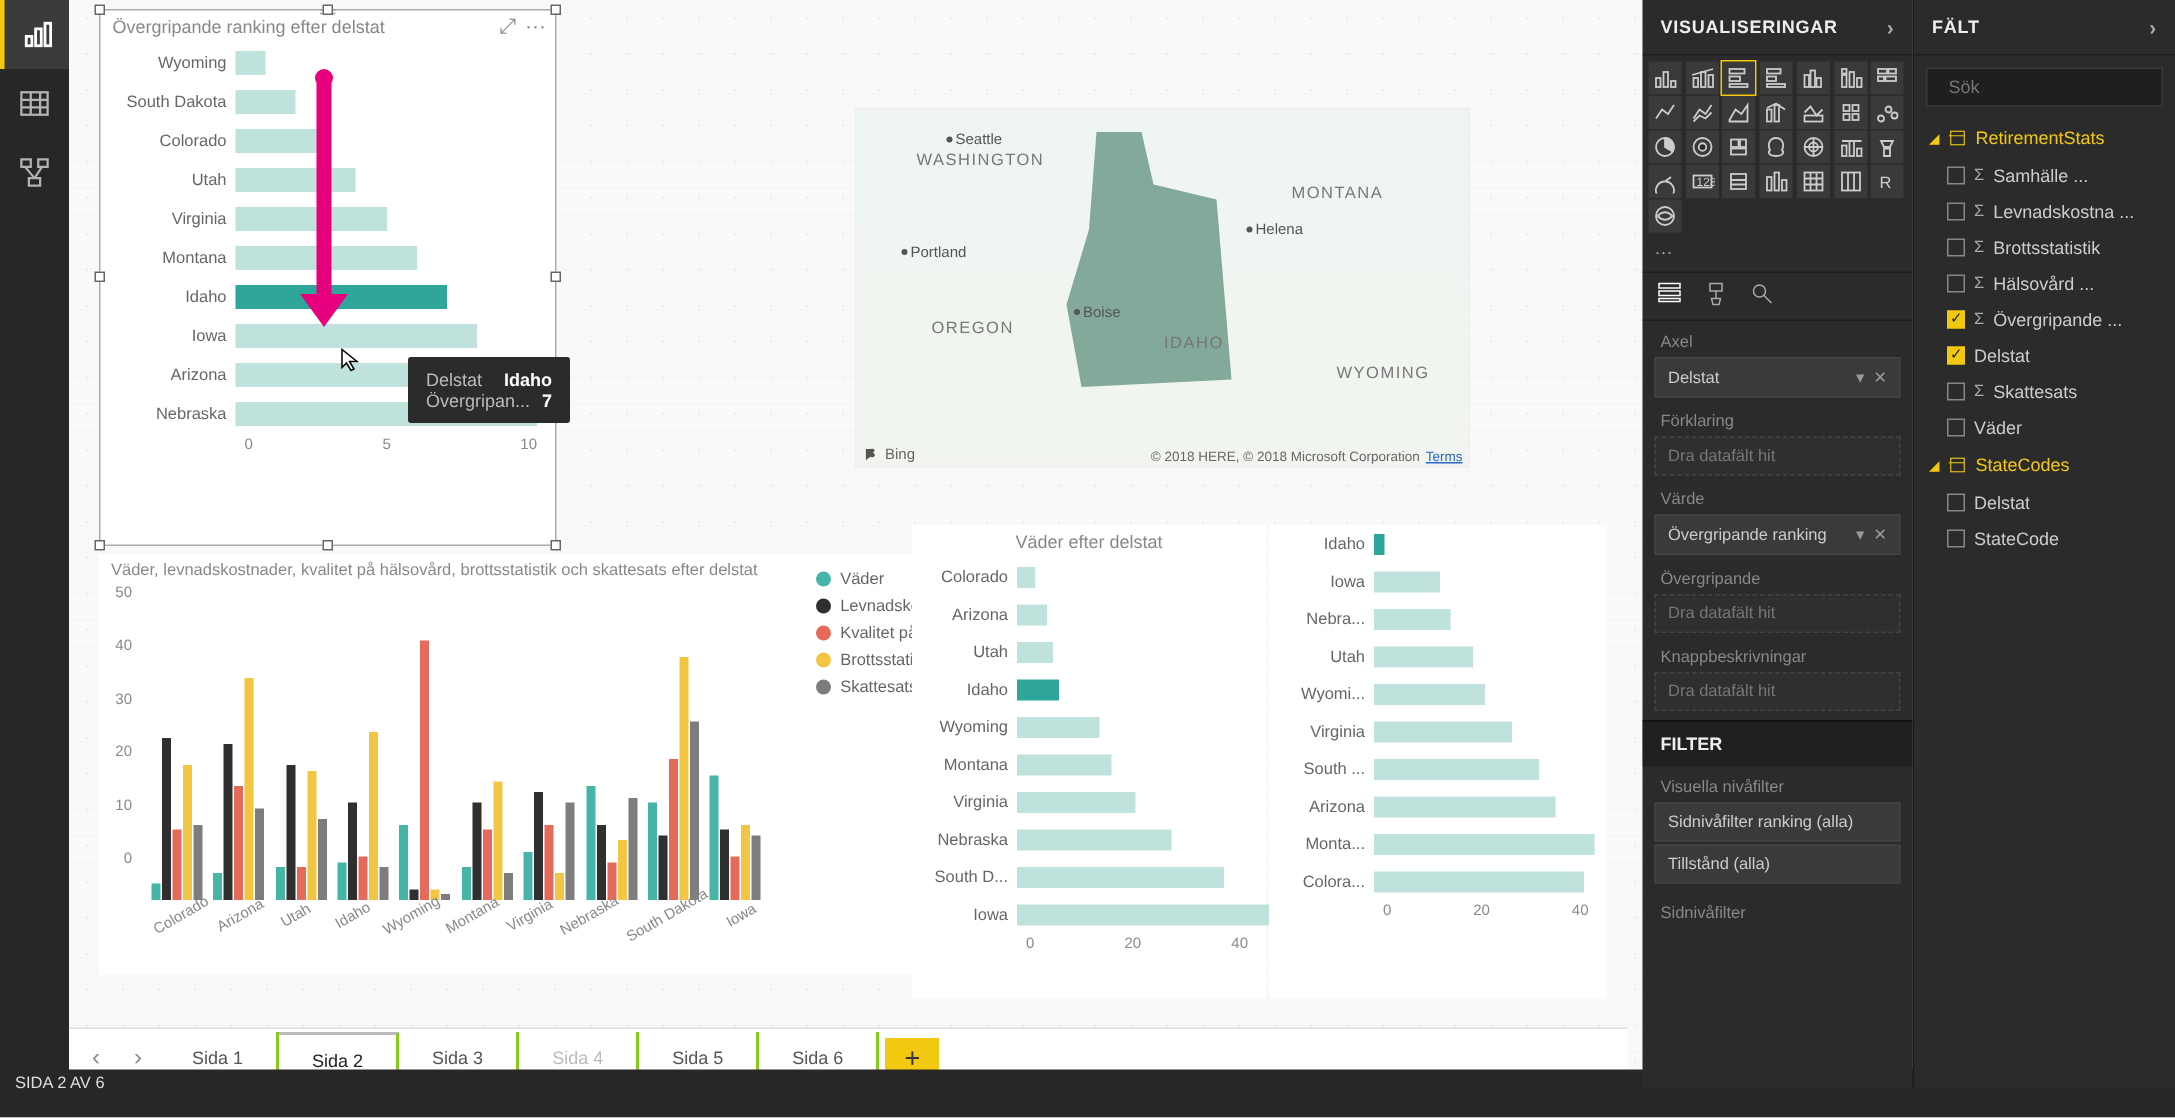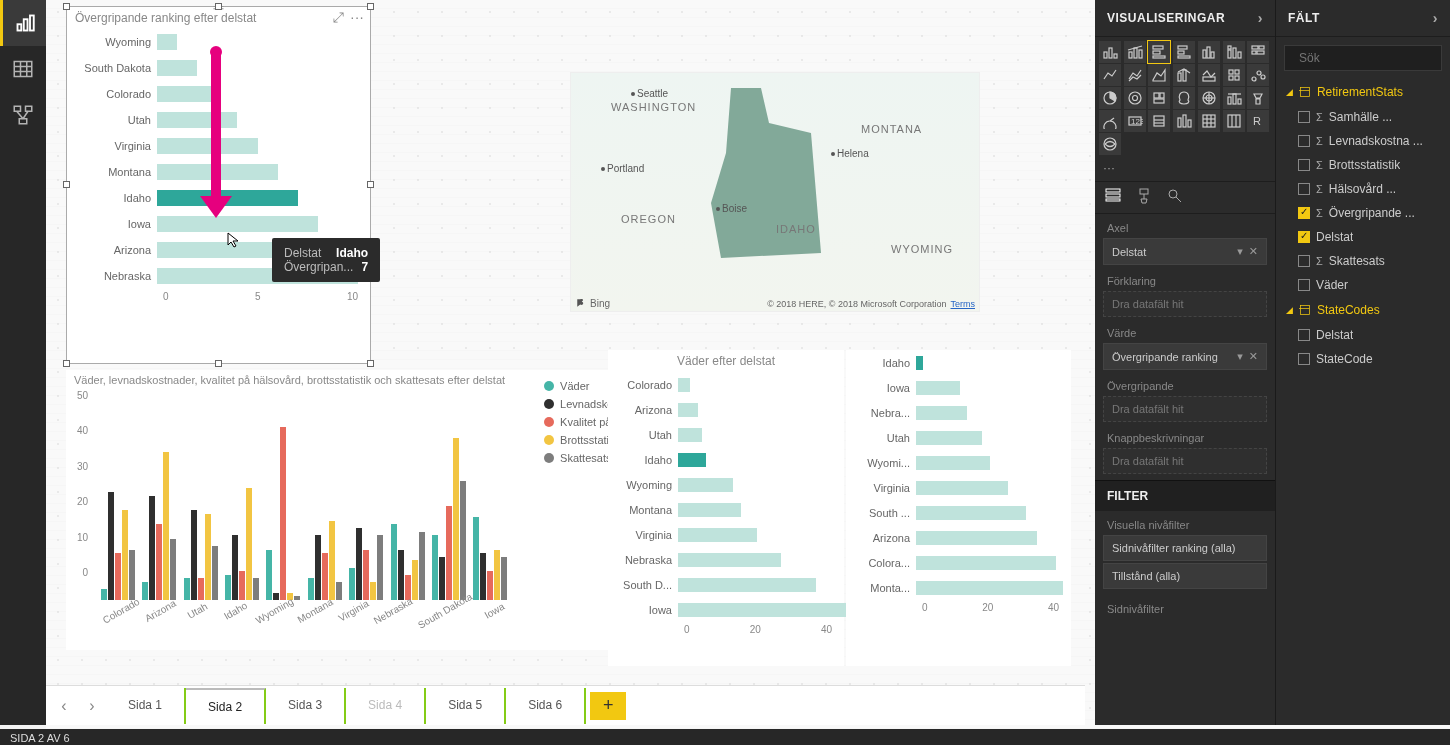--- a/index.html
+++ b/index.html
@@ -73,21 +73,21 @@
 
 
 .page-tabs { position: absolute; left: 46px; right: 365px; bottom: 20px; height: 40px; background: #fff; border-top: 1px solid #ddd; display: flex; align-items: center; padding-left: 4px; }
 .page-tabs .nav { width: 28px; text-align: center; color: #888; cursor: pointer; }
 .page-tabs .tab { padding: 10px 22px; font-size: 12px; color: #555; border-right: 2px solid #84cc16; cursor: pointer; }
 .page-tabs .tab.active { background: #fff; border-top: 2px solid #bbb; color: #222; }
 .page-tabs .tab.dim { color: #bbb; }
 .page-tabs .add { width: 36px; height: 28px; background: #f2c811; color: #333; display: flex; align-items: center; justify-content: center; font-size: 18px; margin-left: 4px; cursor: pointer; }
 
 
-.status { position: absolute; left: 0; right: 0; bottom: 0; height: 16px; background: #272727; color: #ddd; font-size: 11px; padding: 3px 10px; }
+.status { position: absolute; left: 0; right: 0; bottom: 0; height: 32px; background: #272727; color: #ddd; font-size: 11px; padding: 3px 10px; }
 
 
 .pane { position: absolute; top: 0; bottom: 20px; background: #2b2b2b; color: #ccc; font-size: 12px; overflow: hidden; }
 .pane h3 { font-size: 12px; font-weight: 600; letter-spacing: .5px; padding: 10px 12px; color: #eee; display: flex; justify-content: space-between; align-items: center; border-bottom: 1px solid #1d1d1d; }
 .pane h3 .chev { font-size: 14px; color: #aaa; }
 #vis-pane { right: 175px; width: 180px; }
 #field-pane { right: 0; width: 175px; border-left: 1px solid #1a1a1a; }
 
 
 .viz-grid { display: grid; grid-template-columns: repeat(7, 1fr); gap: 1px; padding: 4px; }
@@ -492,29 +492,29 @@
             <div class="fill" style="width: 75%;"></div>
           </div>
         </div>
         <div class="sm-bar-row">
           <div class="lbl">Arizona</div>
           <div class="track">
             <div class="fill" style="width: 82.5%;"></div>
           </div>
         </div>
         <div class="sm-bar-row">
+          <div class="lbl">Monta...</div>
+          <div class="track">
+            <div class="fill" style="width: 100%;"></div>
+          </div>
+        </div>
+        <div class="sm-bar-row">
           <div class="lbl">Colora...</div>
           <div class="track">
             <div class="fill" style="width: 95%;"></div>
-          </div>
-        </div>
-        <div class="sm-bar-row">
-          <div class="lbl">Monta...</div>
-          <div class="track">
-            <div class="fill" style="width: 100%;"></div>
           </div>
         </div>
       </div>
     <div class="axis-x" id="living-xticks" style="padding-left:76px;">
         <span>0</span>
         <span>20</span>
         <span>40</span>
       </div>
   </div>
 

